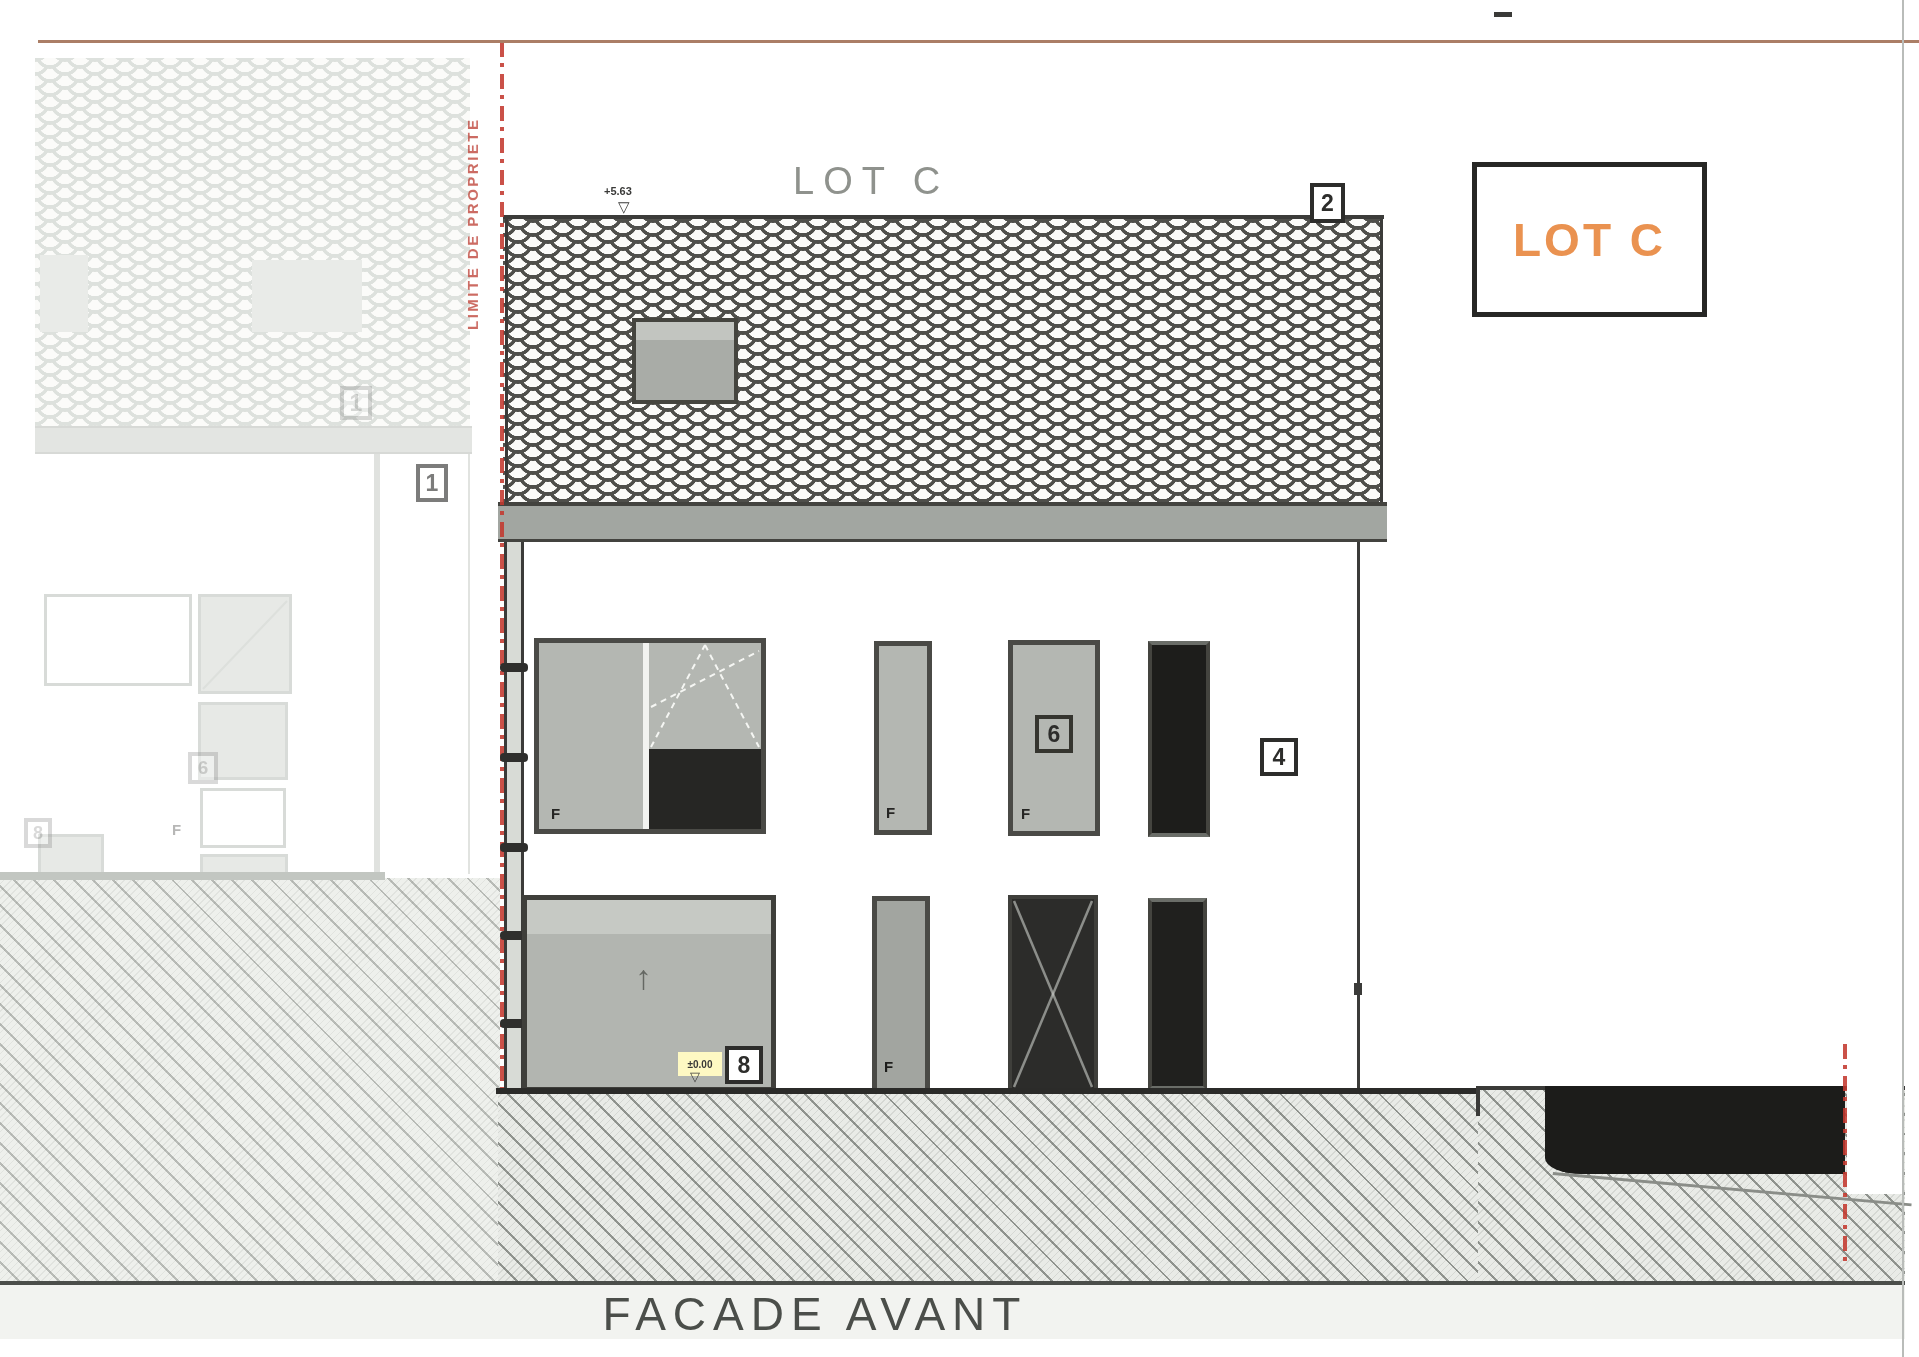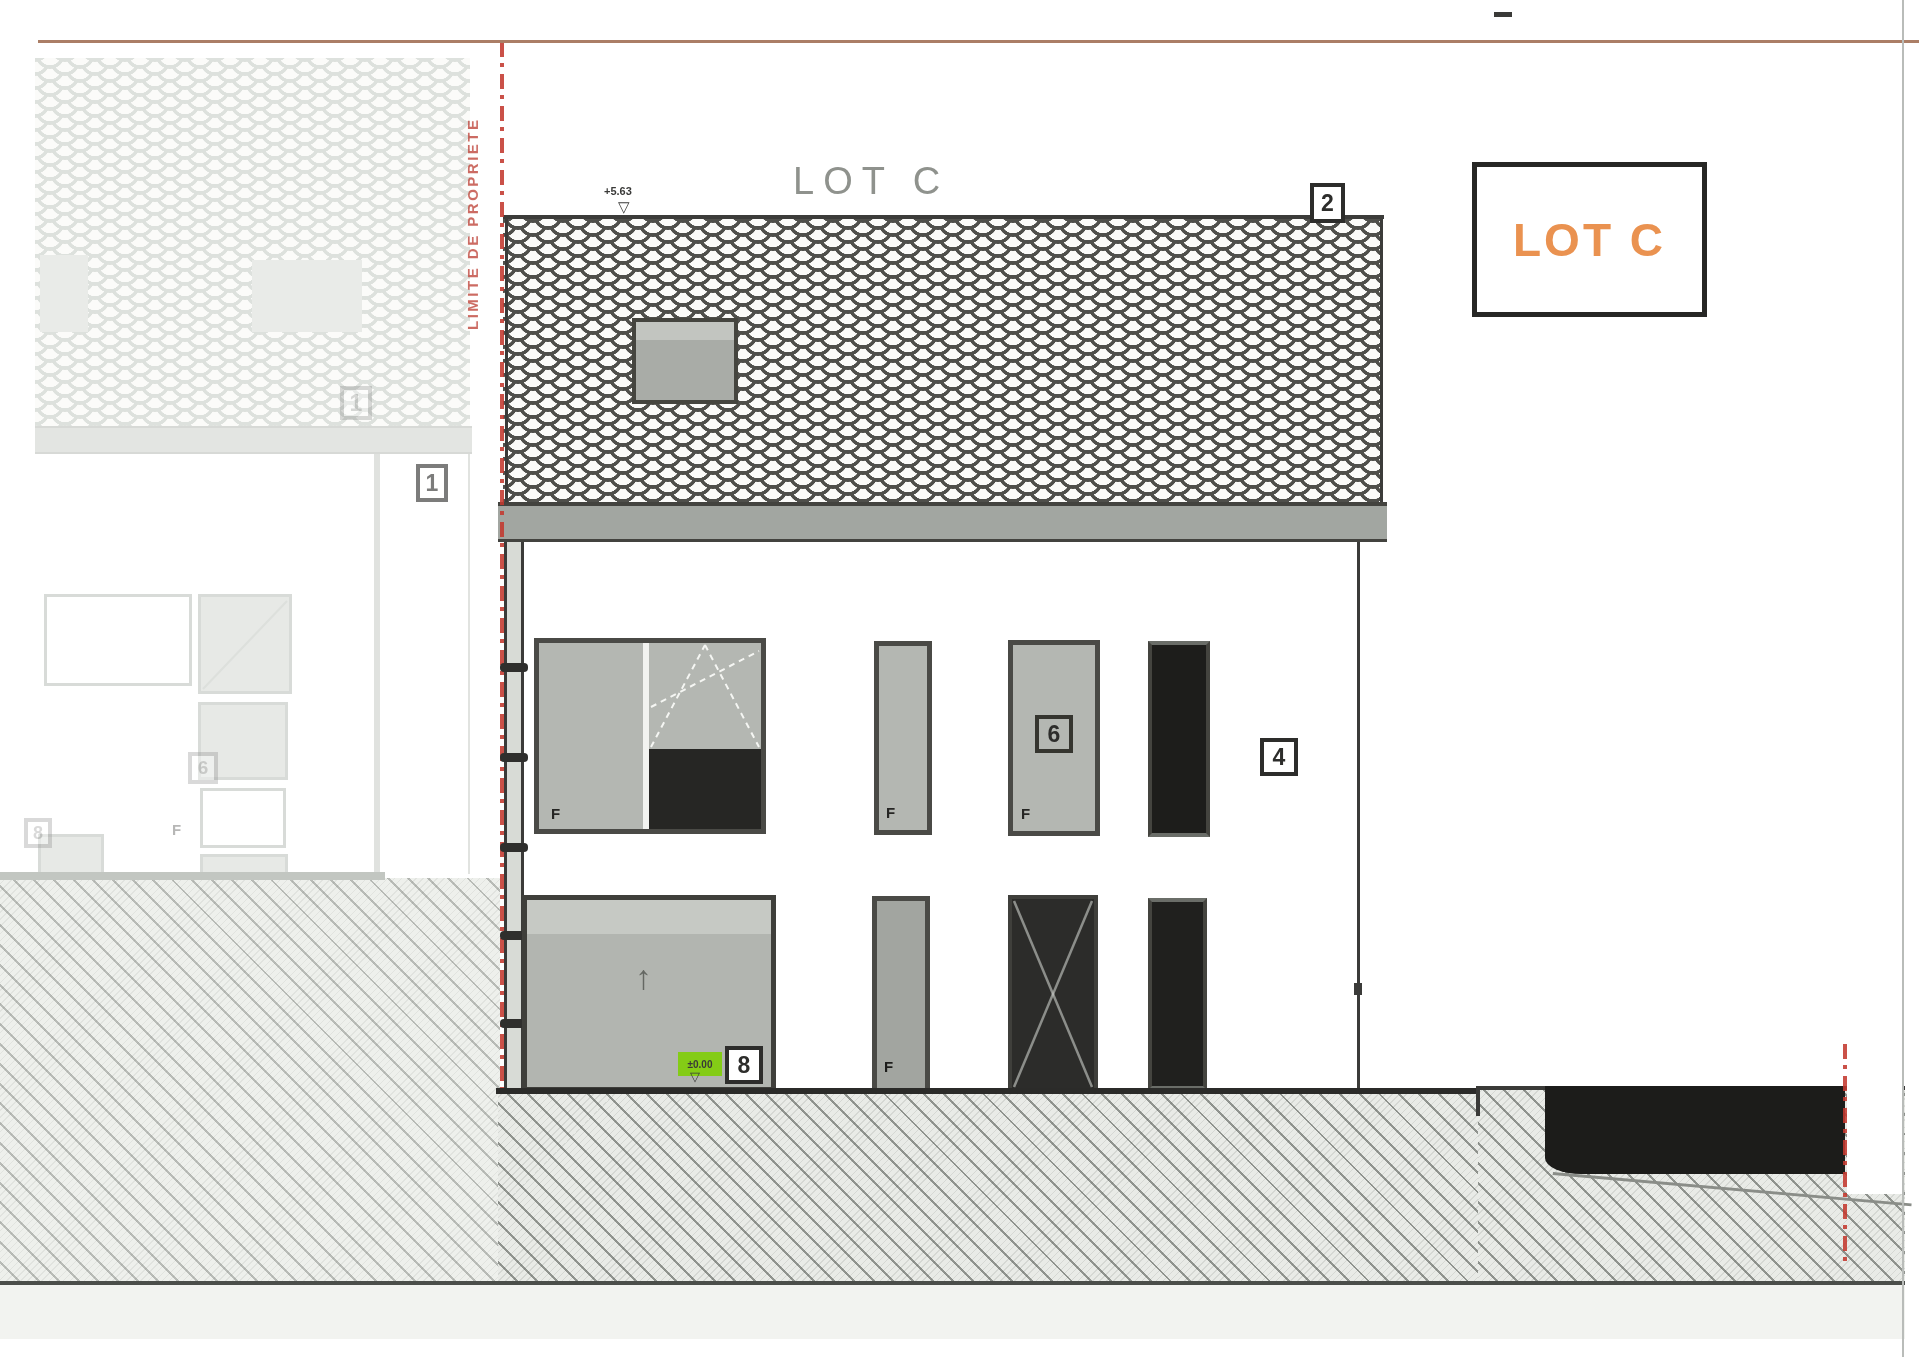--- a/index.html
+++ b/index.html
@@ -188,21 +188,21 @@
   <div class="win-dark" style="left:1148px; top:641px; width:62px; height:196px;"></div>
 
   <div class="abs marker" style="left:1260px; top:738px; width:38px; height:38px;">
       <span>4</span>
     </div>
 
   <div class="win" style="left:522px; top:895px; width:254px; height:197px; border-color:#3f3f3b; background:#b2b5b0;">
     <div style="width:100%; height:34px; background:#c6c9c4;"></div>
     <div style="position:absolute; left:108px; top:58px; font-size:34px; color:#585b56; opacity:.85;">↑</div>
   </div>
-  <div class="abs" style="left:678px; top:1052px; width:44px; height:24px; background:#84cc16; display:flex; align-items:center; justify-content:center;">
+  <div class="abs" style="left:678px; top:1052px; width:44px; height:24px; background:#fef9c3; display:flex; align-items:center; justify-content:center;">
     <span class="level-text" style="font-size:10px;">±0.00</span>
   </div>
   <div class="abs level-tri" style="left:690px; top:1070px; font-size:13px;">▽</div>
   <div class="abs marker" style="left:725px; top:1046px; width:38px; height:38px;">
       <span>8</span>
     </div>
 
   <div class="win" style="left:872px; top:896px; width:58px; height:197px; background:#a2a5a0;">
     <span class="f-label" style="left:7px; bottom:14px; color:#1d1d1b;">F</span>
   </div>
@@ -221,18 +221,19 @@
 
   <div class="abs hatch" style="left:1478px; top:1086px; width:427px; height:197px; border-top:4px solid #3a3a38;"></div>
   <div class="abs" style="left:1476px; top:1086px; width:4px; height:30px; background:#3a3a38;"></div>
   <div class="abs" style="left:1545px; top:1086px; width:300px; height:88px; background:#1c1c1a; border-bottom-left-radius:36px 16px;"></div>
   <div class="abs" style="left:1553px; top:1172px; width:360px; height:3px; background:#8a8d88; transform:rotate(5deg); transform-origin:left top;"></div>
   <div class="abs" style="left:1847px; top:1086px; width:56px; height:108px; background:#ffffff;"></div>
   <div class="abs red-dash" style="left:1843px; top:1044px; width:4px; height:218px;"></div>
 
   <div class="abs" style="left:0; top:1281px; width:1905px; height:4px; background:#4b4e4a;"></div>
   <div class="abs" style="left:0; top:1285px; width:1905px; height:54px; background:#f2f3f0;"></div>
+  <div class="abs title-facade" style="left:300px; top:1287px; width:1030px;">FACADE AVANT</div>
 
   <div class="abs" style="left:38px; top:40px; width:1881px; height:3px; background:#ab7e66;"></div>
   <div class="abs" style="left:1902px; top:0; width:2px; height:1357px; background:#b9bcb9;"></div>
   <div class="abs" style="left:1494px; top:12px; width:18px; height:5px; background:#3a3a38;"></div>
 
 </div>
 
 </body></html>

